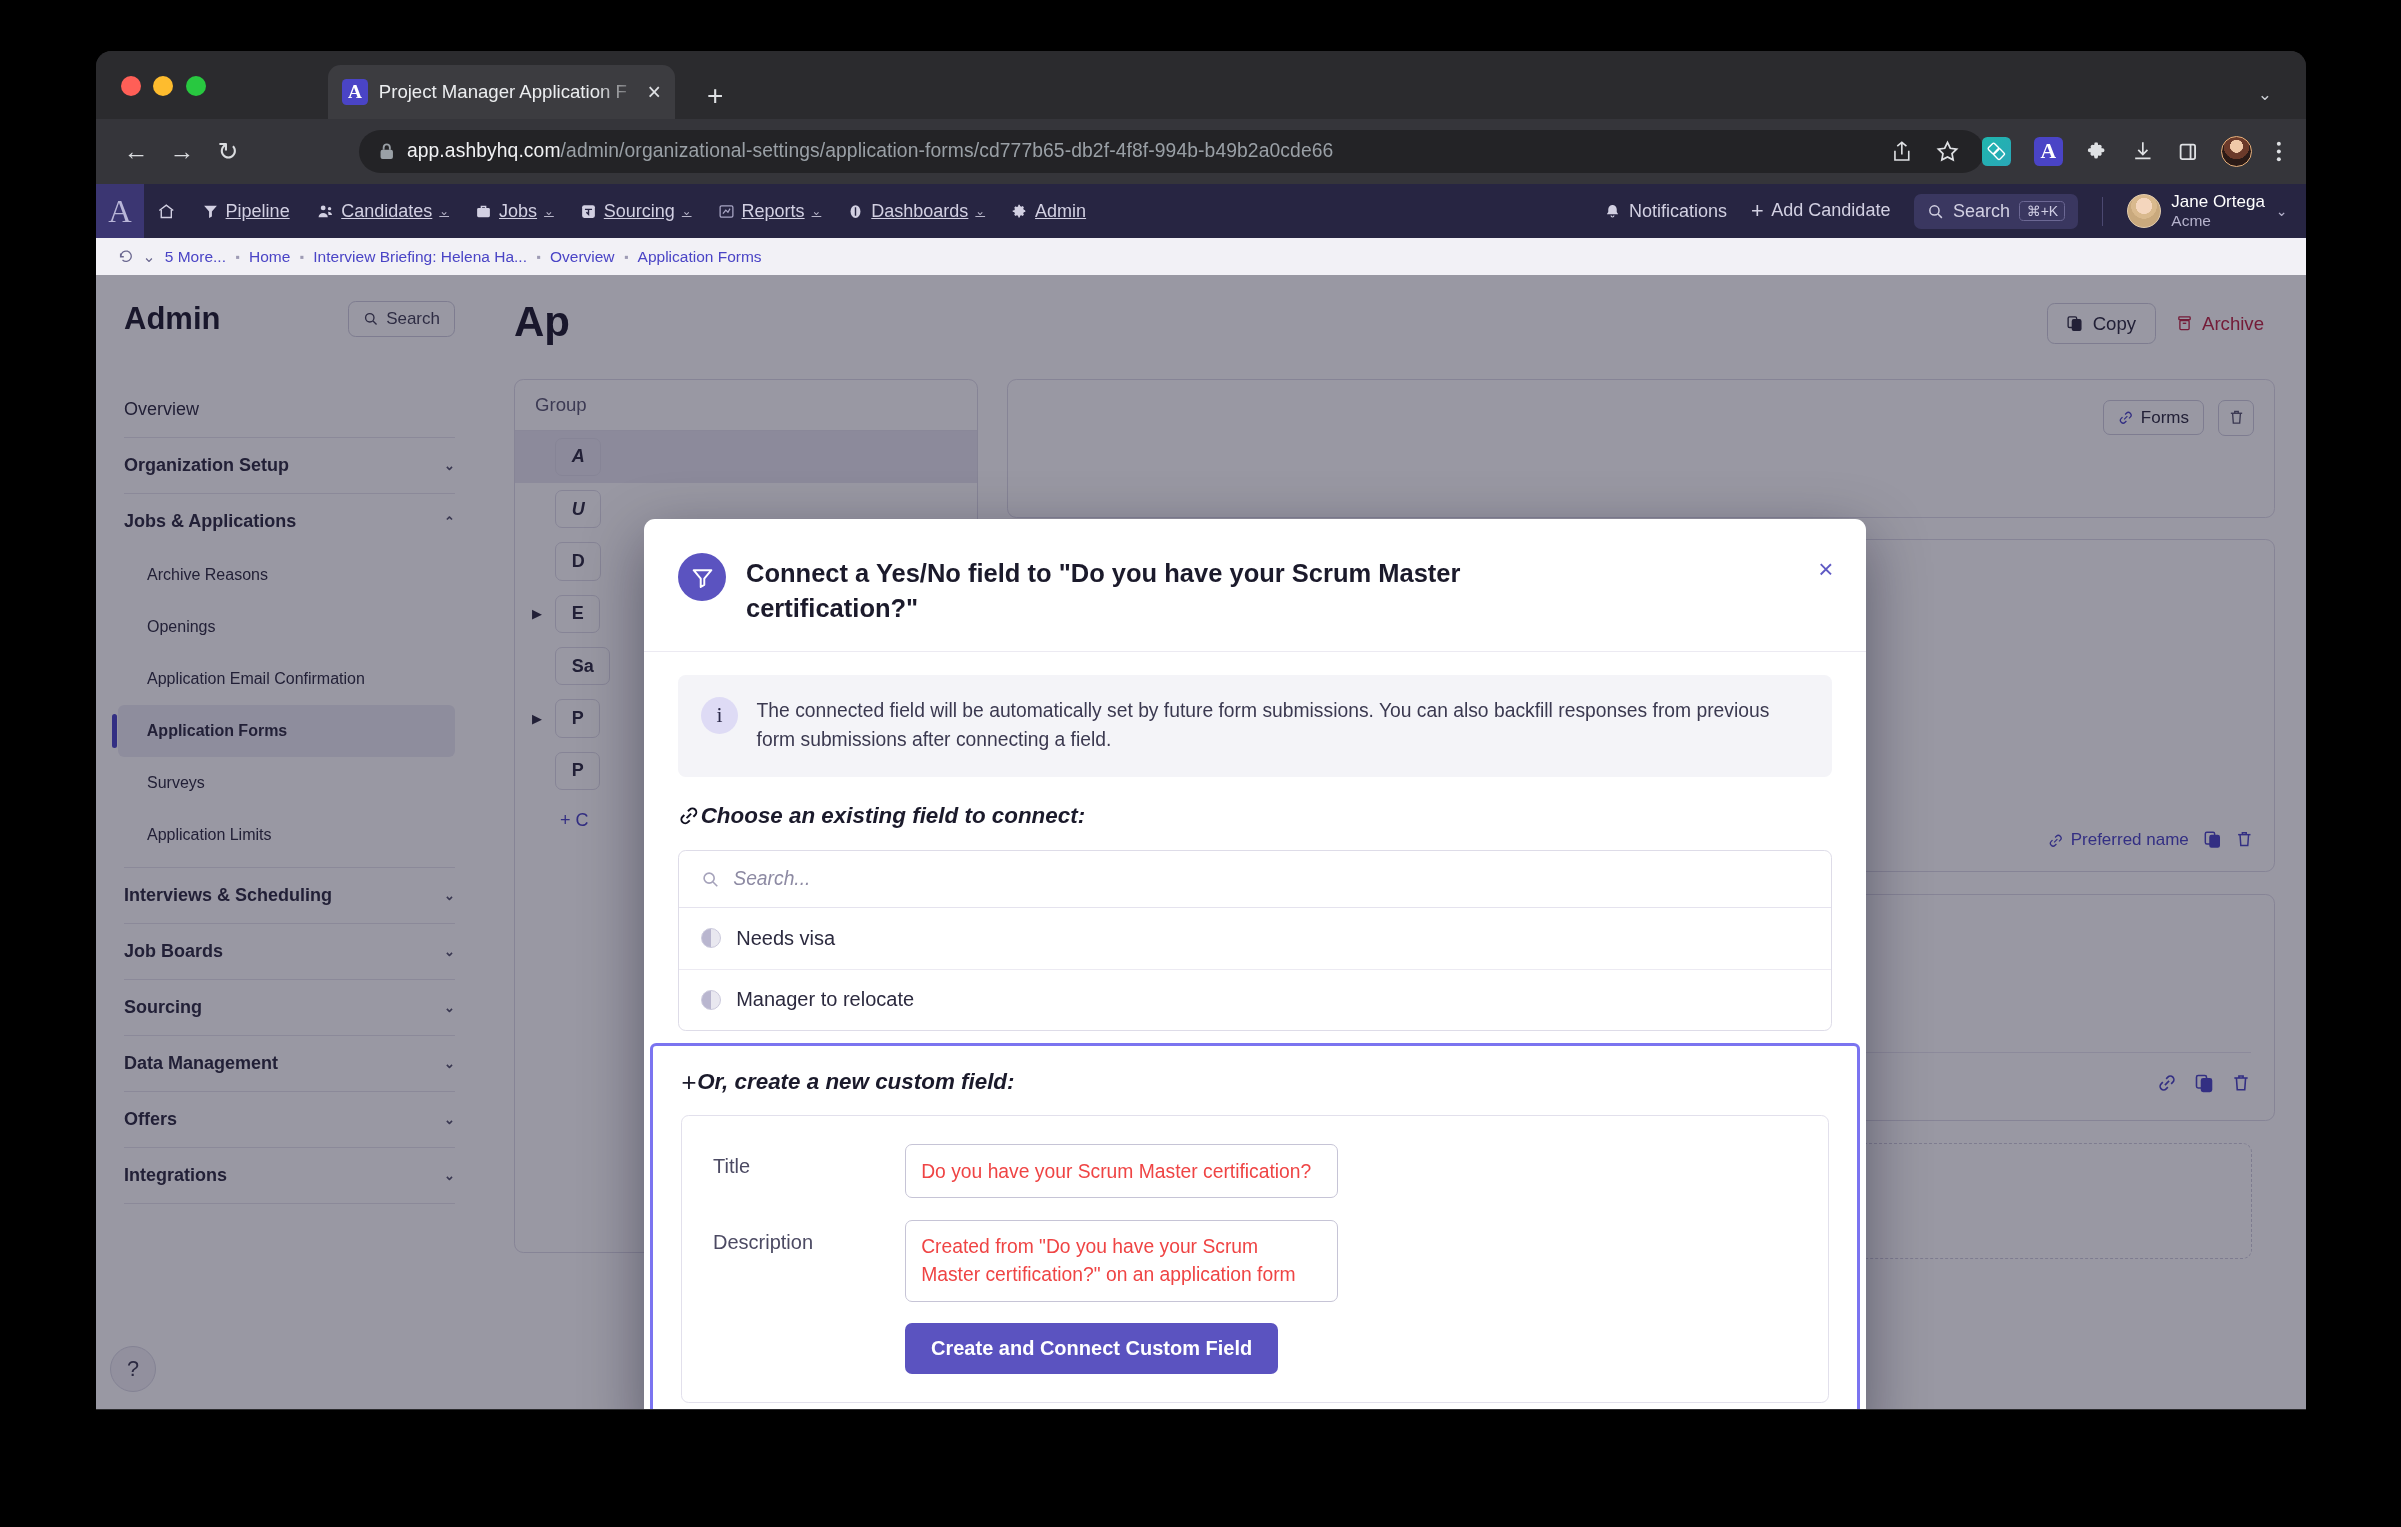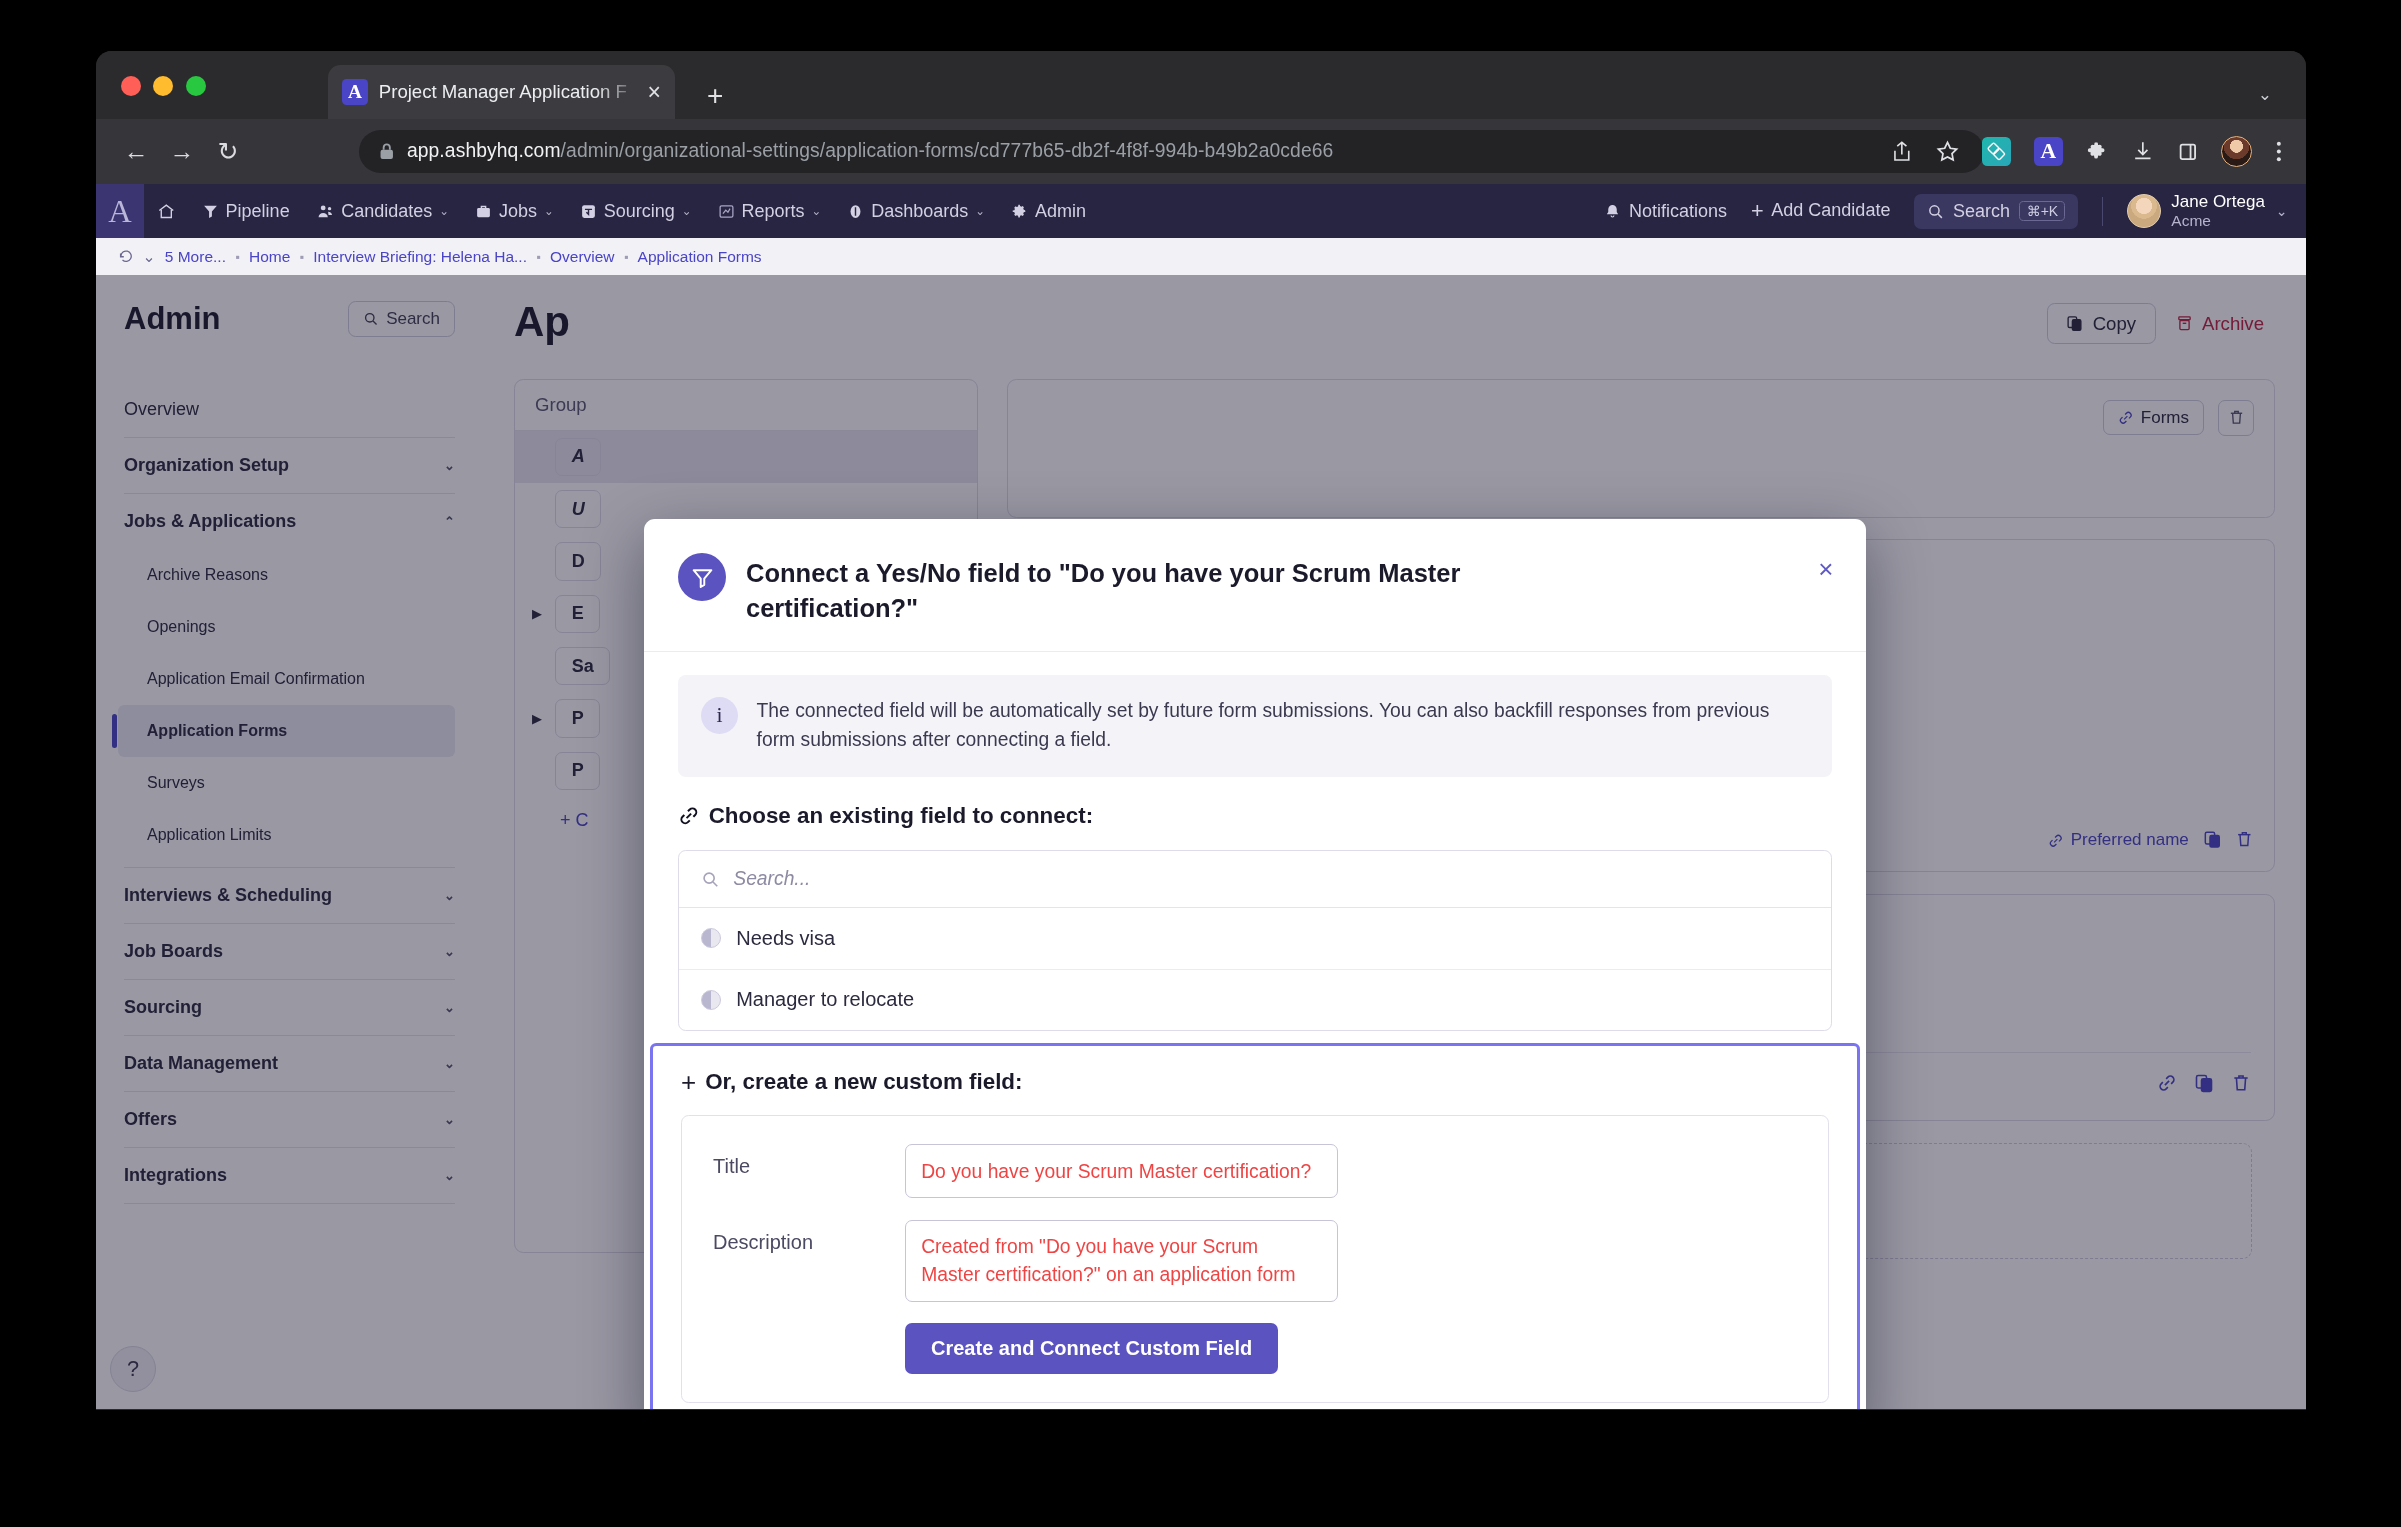--- a/index.html
+++ b/index.html
@@ -105,21 +105,21 @@
     position: relative; height: 54px; background: #272542;
     display: flex; align-items: center;
   }
   #app-logo {
     width: 48px; height: 54px; background: #3b3672;
     display: flex; align-items: center; justify-content: center;
     color: #b9b6d8; font-family: "Liberation Serif", serif; font-size: 32.5px;
   }
   .nav-item {
     display: flex; align-items: center; gap: 7px;
-    color: #d2d0e2; font-size: 18px; padding: 0 13px; height: 56px;
+    color: #d2d0e2; font-size: 18px; padding: 0 13px; height: 56px; text-decoration: underline;
   }
   .nav-item .caret { font-size: 11.6px; opacity: .85; }
   #app-nav-right {
     position: absolute; right: 18.6px; top: 0; height: 54px;
     display: flex; align-items: center; gap: 24px;
   }
   .nav-right-item { display: flex; align-items: center; gap: 7.7px; color: #d2d0e2; font-size: 18px; }
   #search-pill {
     display: flex; align-items: center; gap: 9.3px;
     background: #3a3760; border-radius: 7px; padding: 7px 12.4px;
@@ -297,23 +297,24 @@
     padding: 21.7px 23px; margin-bottom: 26px;
   }
   #info-badge {
     width: 37px; height: 37px; border-radius: 50%;
     background: #dedbf5; color: #2c2a4a;
     display: flex; align-items: center; justify-content: center;
     font-family: "Liberation Serif", serif; font-size: 21.7px; flex: 0 0 auto;
   }
   #info-text { font-size: 19.3px; color: #3b3950; line-height: 1.5; }
   .section-head {
-    display: flex; align-items: center; gap: 9px;
+    display: flex; align-items: center; gap: 1px;
     font-size: 22.4px; font-weight: 700; color: #1b1a2b;
     margin-bottom: 21.7px;
+    font-style: italic;
   }
   #existing-list {
     border: 1.2px solid #dedce8; border-radius: 7.7px; overflow: hidden;
     margin-bottom: 12.4px;
   }
   #existing-search {
     display: flex; align-items: center; gap: 14px;
     padding: 17px 21.7px; border-bottom: 1.2px solid #e5e3ee;
   }
   #existing-search .ph { color: #8d8aa3; font-size: 19.3px; font-style: italic; }

